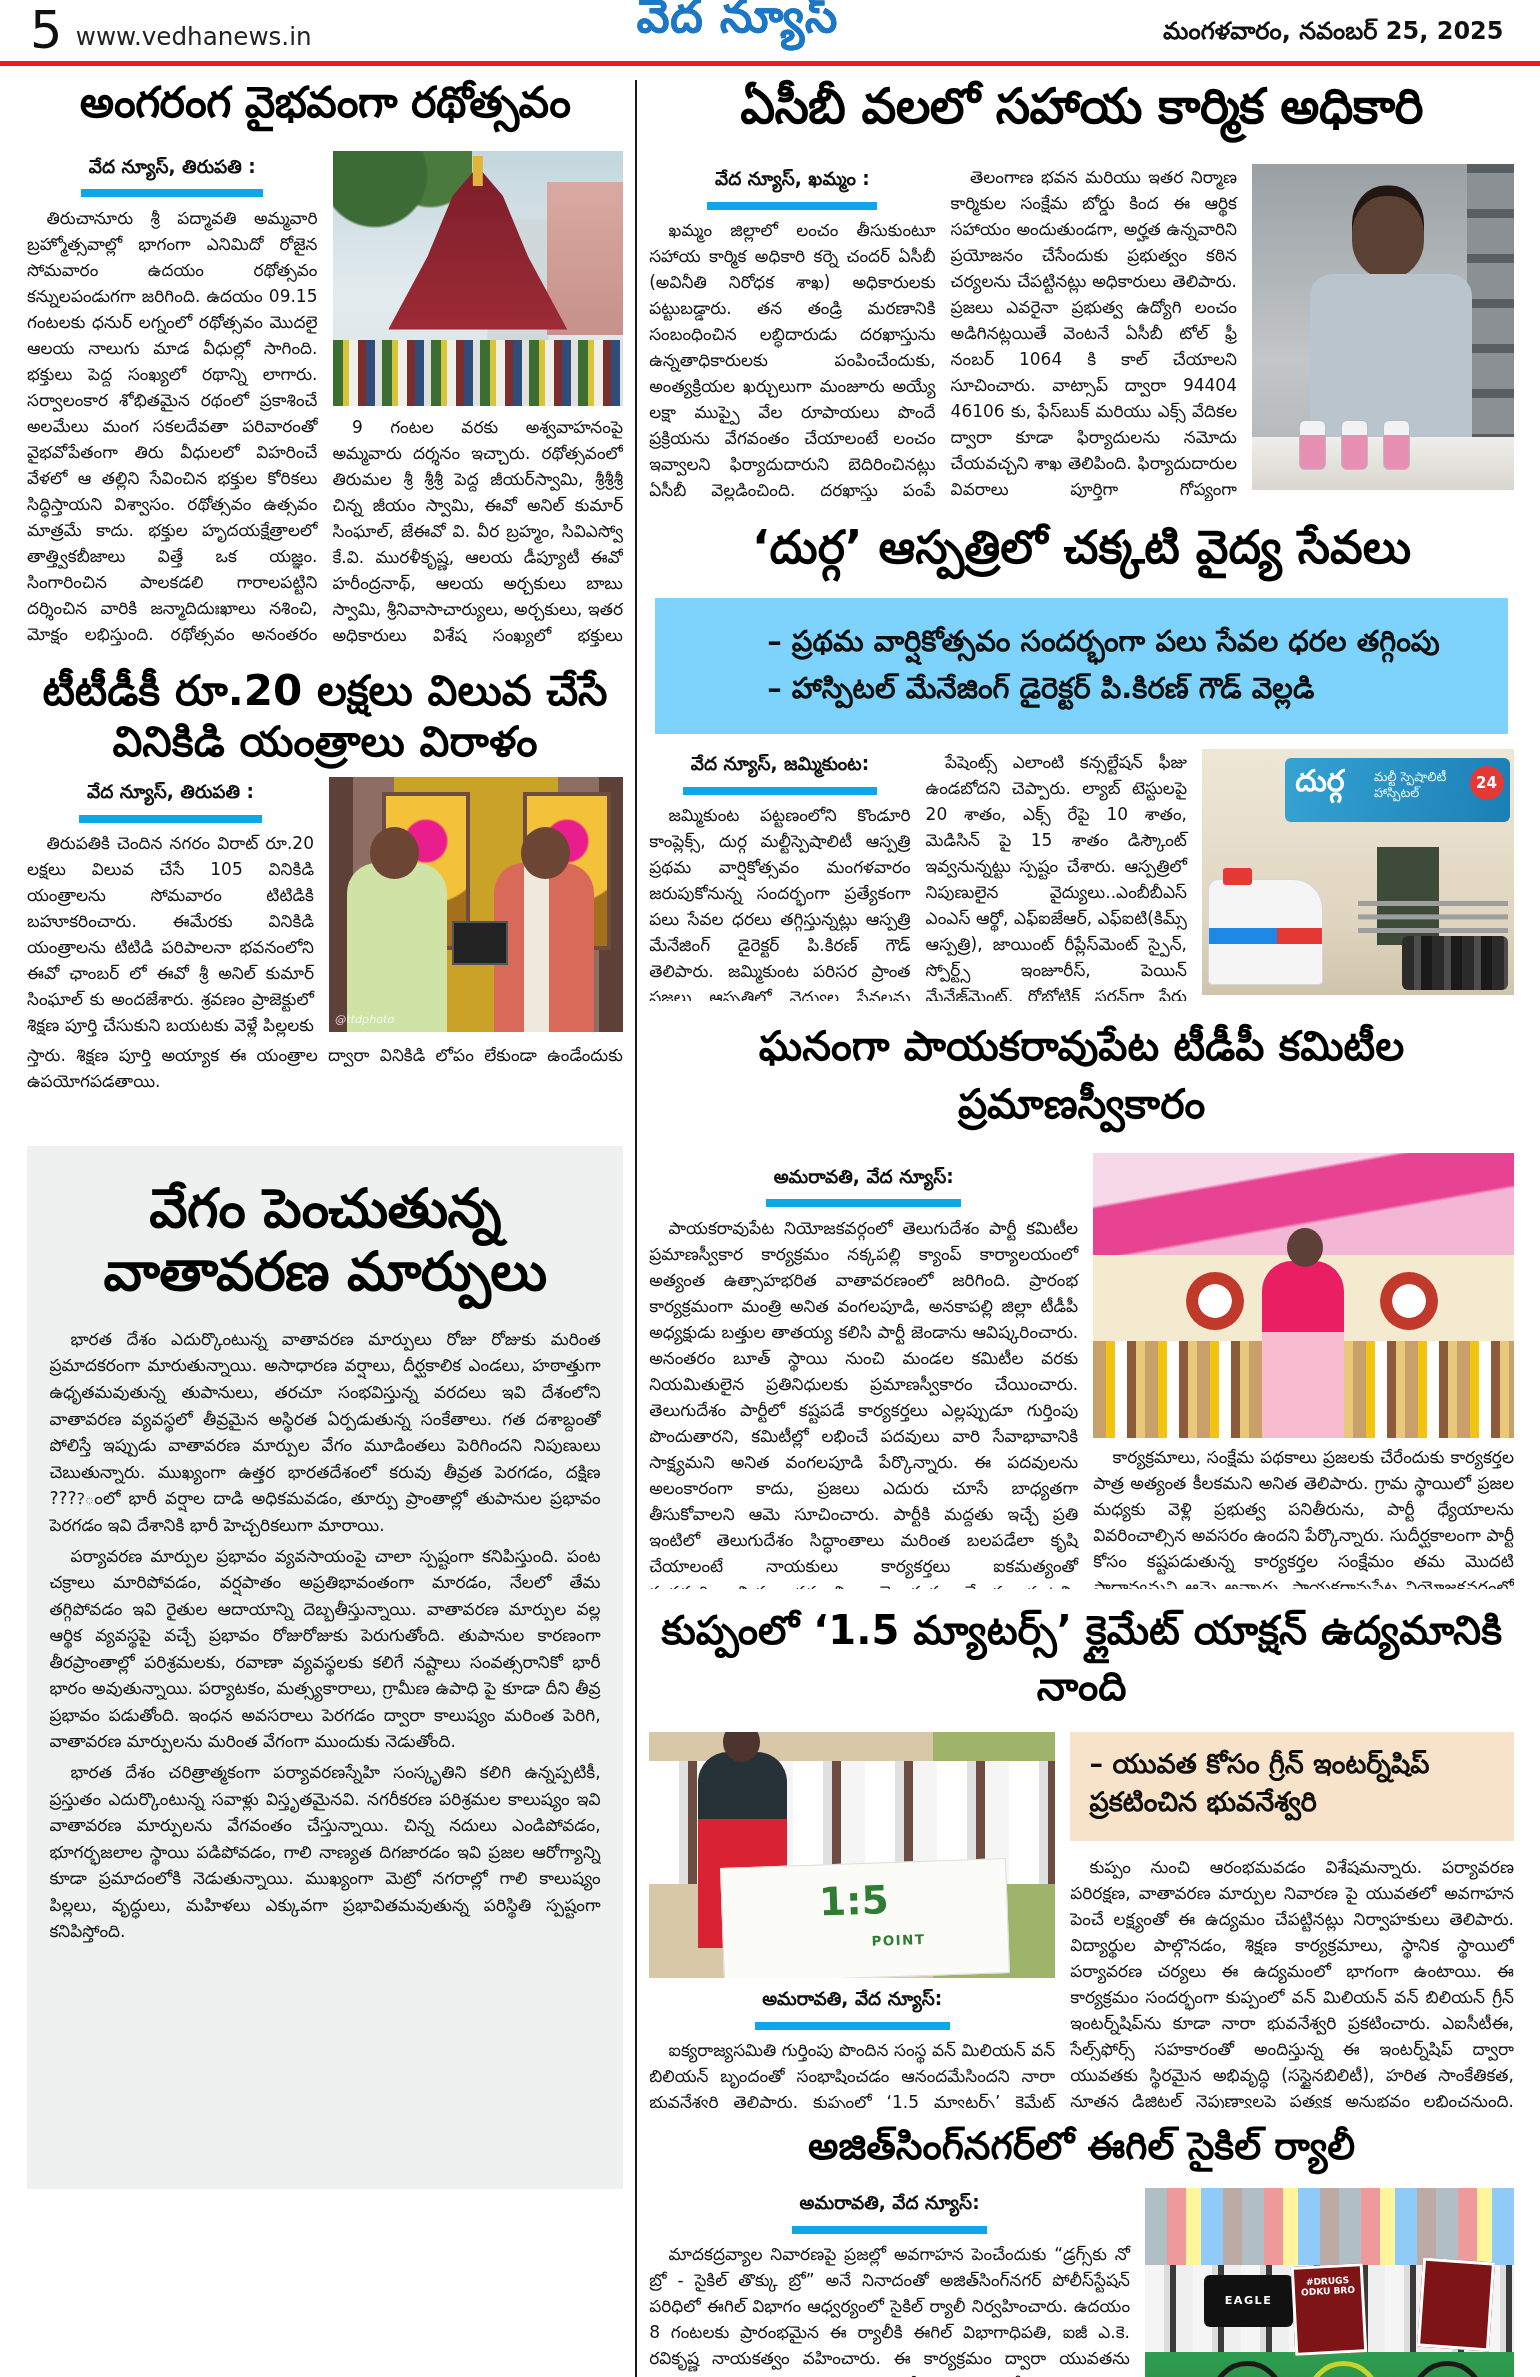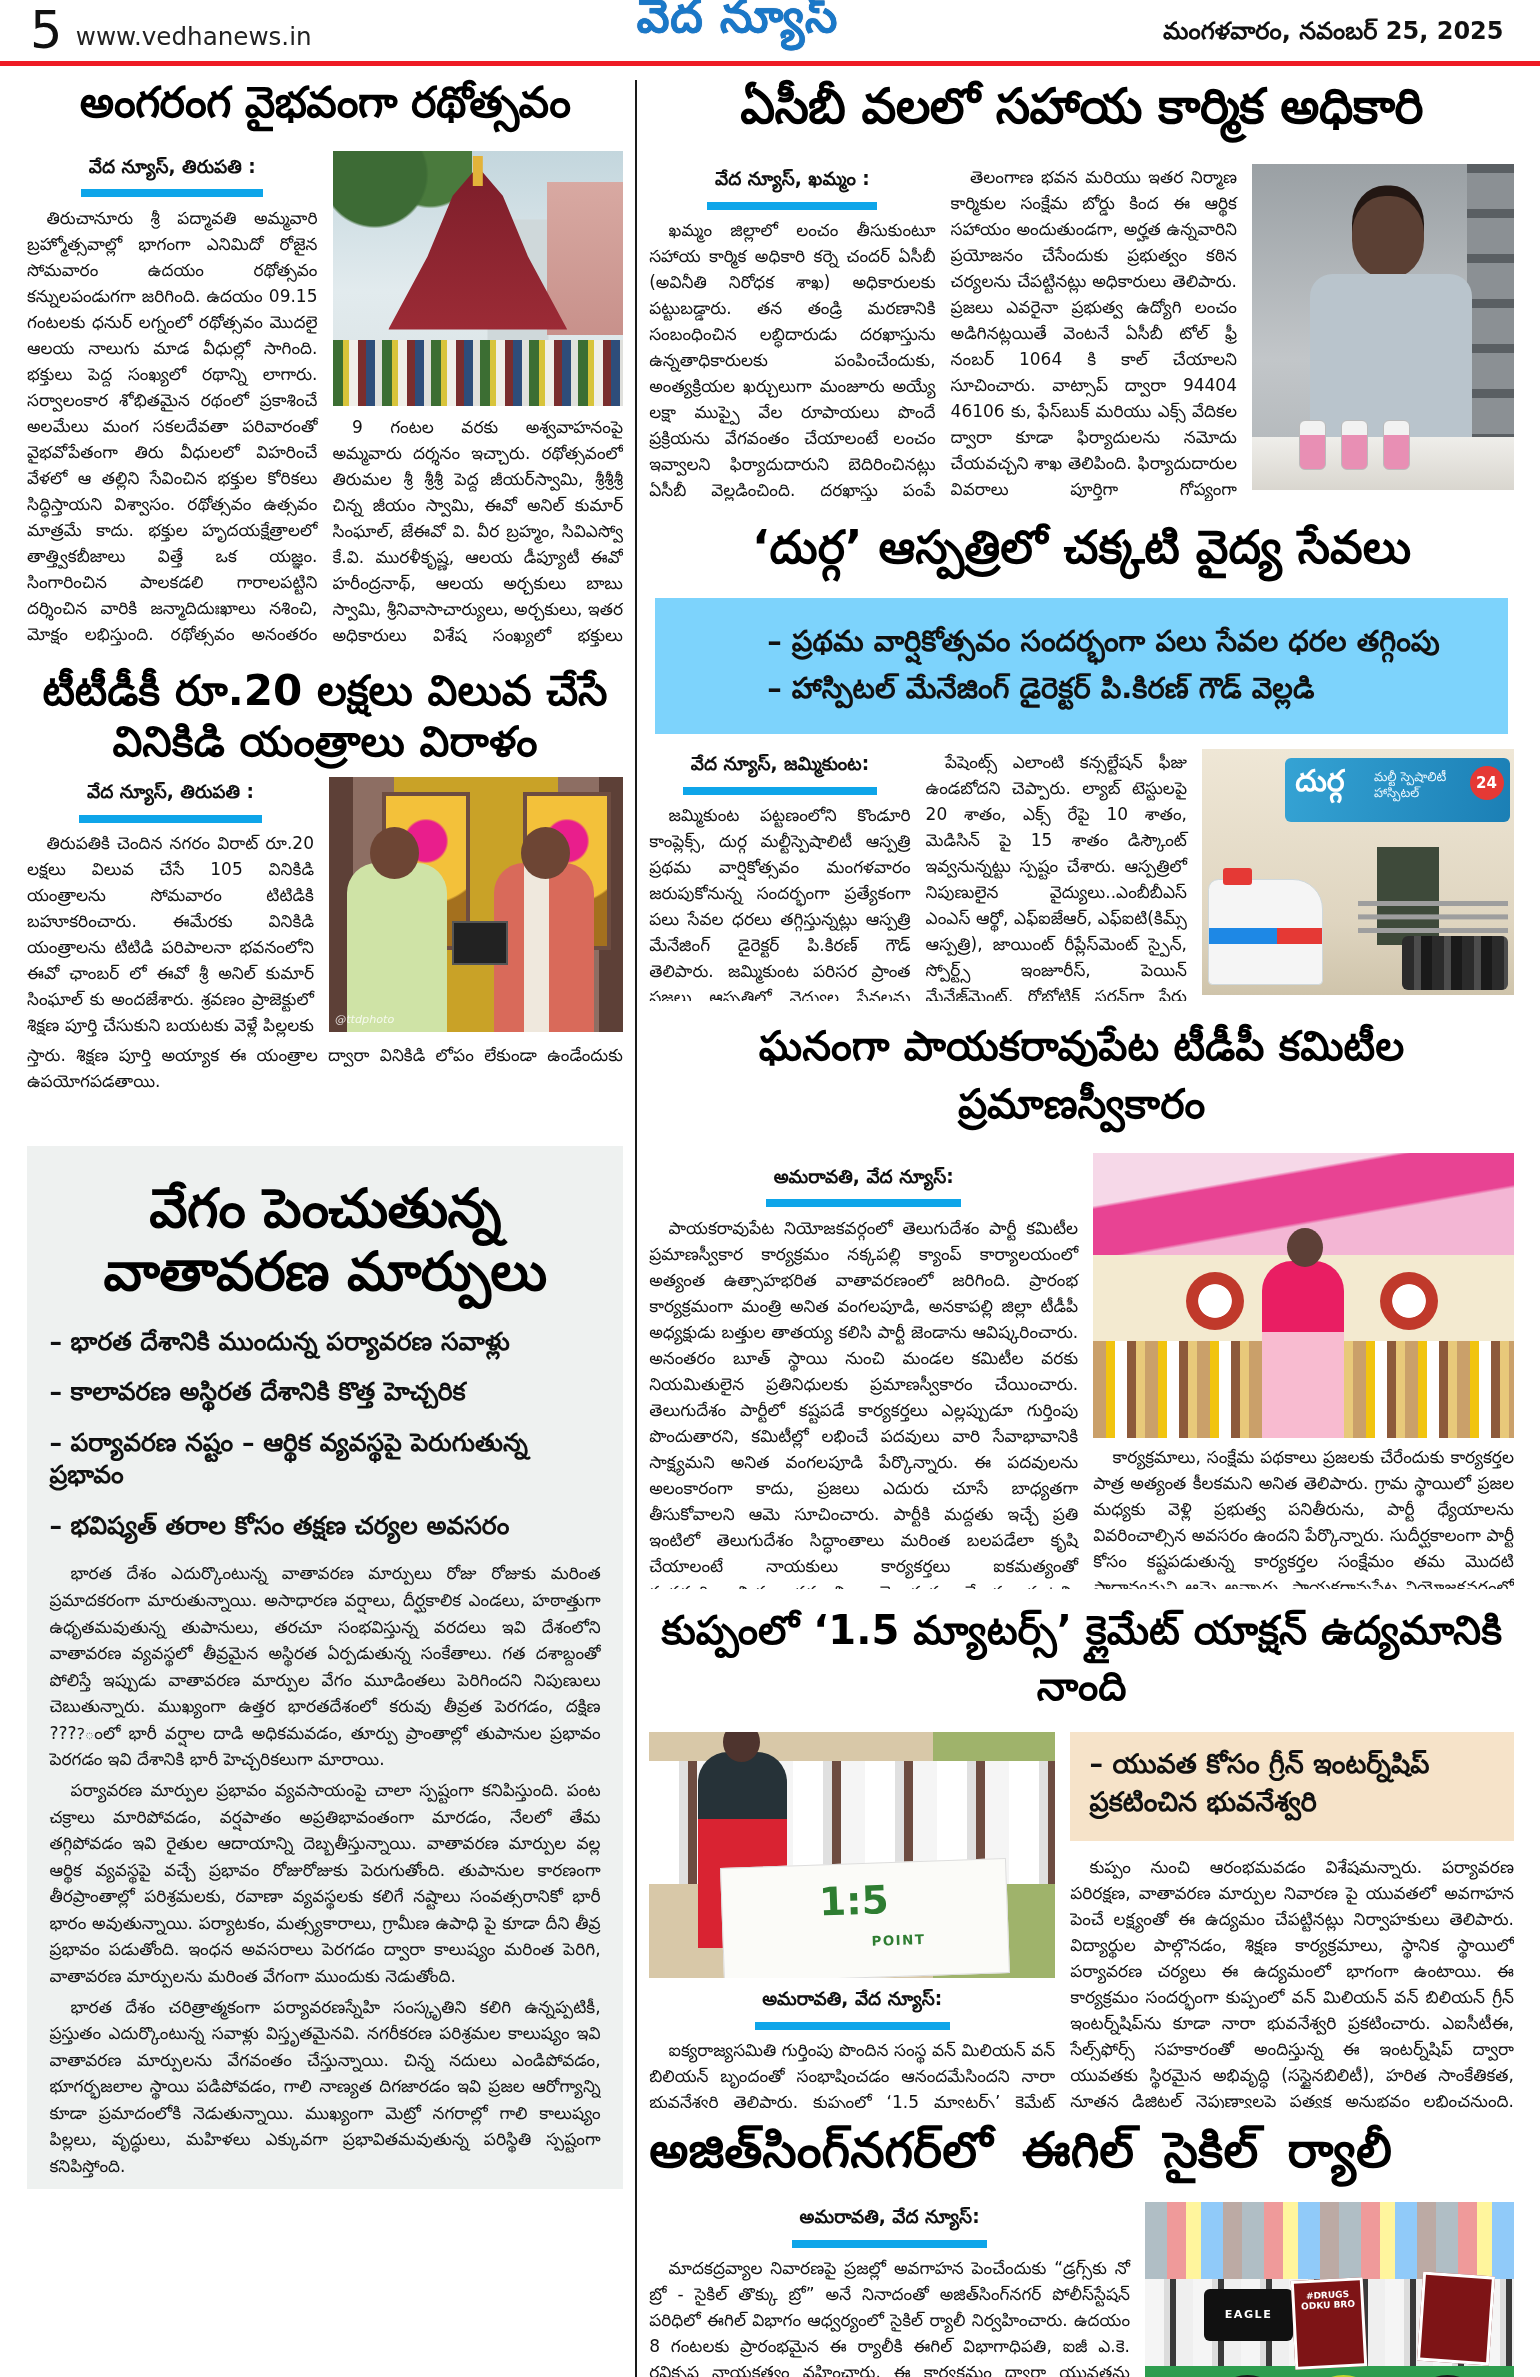--- a/index.html
+++ b/index.html
@@ -106,21 +106,21 @@
   .r4-row{height:376px;}
   .ph-kup{width:100%;height:246px;}
   .ku-bg{inset:0;background:linear-gradient(90deg,#d8c8a8 0 70%,#9fb36b 70% 100%);}
   .ku-people{left:0;top:12%;width:100%;height:50%;background:repeating-linear-gradient(90deg,#ffffff 0 30px,#e0e0e0 30px 39px,#6d4c41 39px 48px,#f5f5f5 48px 72px);}
   .ku-lady{left:12%;top:8%;width:89px;height:80%;border-radius:30px 30px 0 0;background:linear-gradient(#263238 0 34%,#d92332 34% 100%);}
   .ku-lady:before{content:"";position:absolute;left:25px;top:-30px;width:37px;height:40px;border-radius:50%;background:#4e342e;}
   .ku-banner{left:18%;bottom:0;width:70%;height:46%;background:#fbfbf8;border:1.5px solid #ddd;transform:rotate(-2deg);}
   .ku-15{position:absolute;left:34%;top:12%;font-size:39px;font-weight:bold;color:#2e7d32;}
   .ku-pt{position:absolute;left:52%;top:62%;font-size:13.4px;font-weight:bold;color:#2e7d32;letter-spacing:1.5px;}
   .boxpeach{background:#f6e3c9;padding:16.4px 19.4px;font-size:27px;font-weight:bold;margin-bottom:13.4px;}
-  .r5 h1{font-size:49px;margin:16.4px 0 10.4px 0;font-family:Liberation Mono, monospace;}
+  .r5 h1{font-size:38px;text-align:center;margin:16.4px 0 10.4px 0;}
   .r5-row{height:261px;}
   .ph-eagle{width:369px;height:257px;flex:none;}
   .ea-street{left:0;top:0;width:100%;height:30%;background:repeating-linear-gradient(90deg,#b0bec5 0 22.4px,#ef9a9a 22.4px 41px,#fff59d 41px 56px,#90caf9 56px 78px,#bcaaa4 78px 97px);}
   .ea-crowd{left:0;top:30%;width:100%;height:34%;background:repeating-linear-gradient(90deg,#f5f5f5 0 19.4px,#dcdcdc 19.4px 25px,#3a3a3a 25px 31px,#efefef 31px 48px);}
   .ea-carpet{left:0;bottom:0;width:100%;height:36%;background:linear-gradient(#2e9e4f,#27813f);}
   .ea-board{left:16%;top:34%;width:89px;height:52px;background:#111;border-radius:6px;color:#fff;font-size:11.2px;font-weight:bold;text-align:center;line-height:52px;letter-spacing:1.5px;}
   .ea-plac{width:72px;height:89px;background:#7e1416;border:3px solid #fff;color:#fff;font-size:9px;font-weight:bold;text-align:center;padding-top:7.5px;box-sizing:border-box;}
   .ea-p1{left:40%;top:30%;transform:rotate(-3deg);}
   .ea-p2{right:6%;top:28%;transform:rotate(4deg);}
   .ea-wheel{bottom:4%;width:63px;height:63px;border:5.2px solid #1a1a1a;border-radius:50%;background:transparent;}
@@ -187,26 +187,20 @@
           </div>
         </div>
         <p class="body clip a2-cont" style="text-indent:0">స్తారు. శిక్షణ పూర్తి అయ్యాక ఈ యంత్రాల ద్వారా వినికిడి లోపం లేకుండా ఉండేందుకు ఉపయోగపడతాయి.</p>
       </article>
 
       <article class="a3 clip">
         <h1>
           <span style="display:block">వేగం పెంచుతున్న</span>
           <span style="display:block">వాతావరణ మార్పులు</span>
         </h1>
-        <div>
-          <div class="b">– భారత దేశానికి ముందున్న పర్యావరణ సవాళ్లు</div>
-          <div class="b">– కాలావరణ అస్థిరత దేశానికి కొత్త హెచ్చరిక</div>
-          <div class="b">– పర్యావరణ నష్టం – ఆర్థిక వ్యవస్థపై పెరుగుతున్న ప్రభావం</div>
-          <div class="b">– భవిష్యత్ తరాల కోసం తక్షణ చర్యల అవసరం</div>
-        </div>
         <div class="paras clip a3-paras">
           <p>భారత దేశం ఎదుర్కొంటున్న వాతావరణ మార్పులు రోజు రోజుకు మరింత ప్రమాదకరంగా మారుతున్నాయి. అసాధారణ వర్షాలు, దీర్ఘకాలిక ఎండలు, హఠాత్తుగా ఉధృతమవుతున్న తుపానులు, తరచూ సంభవిస్తున్న వరదలు ఇవి దేశంలోని వాతావరణ వ్యవస్థలో తీవ్రమైన అస్థిరత ఏర్పడుతున్న సంకేతాలు. గత దశాబ్దంతో పోలిస్తే ఇప్పుడు వాతావరణ మార్పుల వేగం మూడింతలు పెరిగిందని నిపుణులు చెబుతున్నారు. ముఖ్యంగా ఉత్తర భారతదేశంలో కరువు తీవ్రత పెరగడం, దక్షిణ ????ంలో భారీ వర్షాల దాడి అధికమవడం, తూర్పు ప్రాంతాల్లో తుపానుల ప్రభావం పెరగడం ఇవి దేశానికి భారీ హెచ్చరికలుగా మారాయి.</p>
           <p>పర్యావరణ మార్పుల ప్రభావం వ్యవసాయంపై చాలా స్పష్టంగా కనిపిస్తుంది. పంట చక్రాలు మారిపోవడం, వర్షపాతం అప్రతిభావంతంగా మారడం, నేలలో తేమ తగ్గిపోవడం ఇవి రైతుల ఆదాయాన్ని దెబ్బతీస్తున్నాయి. వాతావరణ మార్పుల వల్ల ఆర్థిక వ్యవస్థపై వచ్చే ప్రభావం రోజురోజుకు పెరుగుతోంది. తుపానుల కారణంగా తీరప్రాంతాల్లో పరిశ్రమలకు, రవాణా వ్యవస్థలకు కలిగే నష్టాలు సంవత్సరానికో భారీ భారం అవుతున్నాయి. పర్యాటకం, మత్స్యకారాలు, గ్రామీణ ఉపాధి పై కూడా దీని తీవ్ర ప్రభావం పడుతోంది. ఇంధన అవసరాలు పెరగడం ద్వారా కాలుష్యం మరింత పెరిగి, వాతావరణ మార్పులను మరింత వేగంగా ముందుకు నెడుతోంది.</p>
           <p>భారత దేశం చరిత్రాత్మకంగా పర్యావరణస్నేహి సంస్కృతిని కలిగి ఉన్నప్పటికీ, ప్రస్తుతం ఎదుర్కొంటున్న సవాళ్లు విస్తృతమైనవి. నగరీకరణ పరిశ్రమల కాలుష్యం ఇవి వాతావరణ మార్పులను వేగవంతం చేస్తున్నాయి. చిన్న నదులు ఎండిపోవడం, భూగర్భజలాల స్థాయి పడిపోవడం, గాలి నాణ్యత దిగజారడం ఇవి ప్రజల ఆరోగ్యాన్ని కూడా ప్రమాదంలోకి నెడుతున్నాయి. ముఖ్యంగా మెట్రో నగరాల్లో గాలి కాలుష్యం పిల్లలు, వృద్ధులు, మహిళలు ఎక్కువగా ప్రభావితమవుతున్న పరిస్థితి స్పష్టంగా కనిపిస్తోంది.</p>
 
         </div>
       </article>
     </div>
 
     <div class="vrule"></div>

